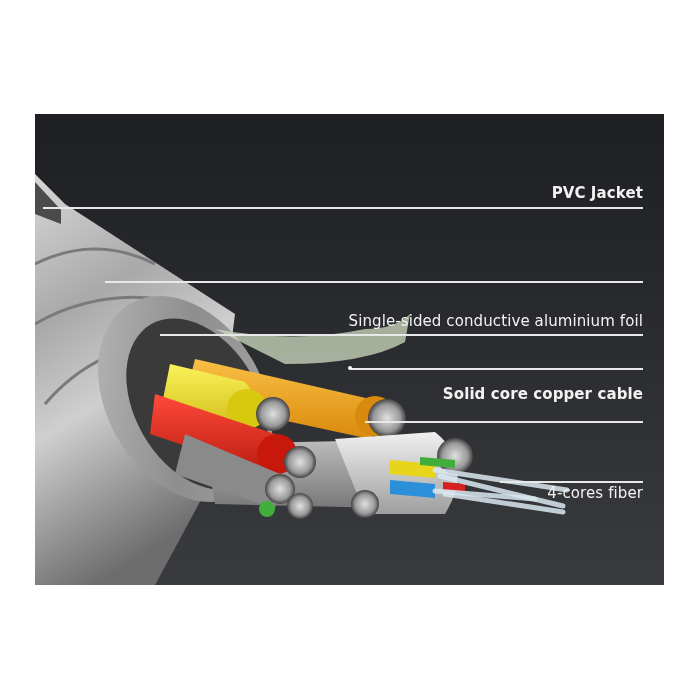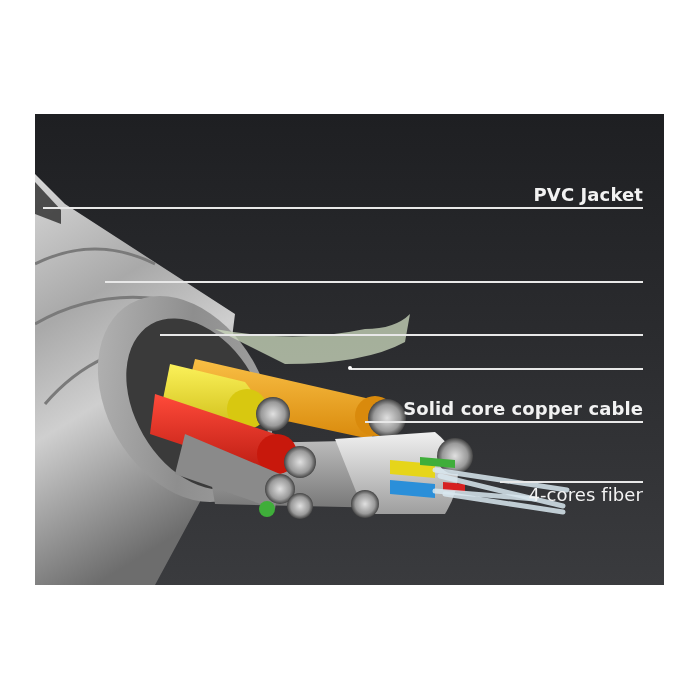--- a/index.html
+++ b/index.html
@@ -7,21 +7,21 @@
     width: 700px; height: 700px; background: #ffffff; position: relative; overflow: hidden;
     font-family: "DejaVu Sans", "Liberation Sans", sans-serif;
   }
   .panel {
     position: absolute; left: 35px; top: 114px; width: 629px; height: 471px;
     background: linear-gradient(180deg, #1e1f22 0%, #2a2b2e 45%, #3a3b3e 100%);
     overflow: hidden;
   }
   .cable-svg { position: absolute; left: 0; top: 0; width: 629px; height: 471px; }
   .label {
-    position: absolute; right: 21px; color: #f2f2f2; font-size: 18px;
+    position: absolute; right: 21px; color: #f2f2f2; font-size: 15px;
     white-space: nowrap; letter-spacing: 0.1px;
   }
   .label.bold { font-weight: bold; }
   .leader {
     position: absolute; height: 1.6px; background: #e8e8e8;
   }
   .leader-dot {
     position: absolute; width: 4px; height: 4px; border-radius: 50%; background: #ffffff;
   }
 </style>
@@ -113,23 +113,24 @@
     <circle cx="265" cy="392" r="13" fill="url(#strand)"></circle>
     <circle cx="232" cy="395" r="8" fill="#3fae3a"></circle>
     <circle cx="330" cy="390" r="14" fill="url(#strand)"></circle>
   </svg>
 
   <span class="label bold" style="top:70px;">PVC Jacket</span>
   <div class="leader" style="left:8px; right:21px; top:93px;"></div>
 
   <div class="leader" style="left:70px; right:21px; top:167px;"></div>
 
+  <span class="label" style="top:198px;">Single-sided conductive aluminium foil</span>
   <div class="leader" style="left:125px; right:21px; top:220px;"></div>
 
   <div class="leader" style="left:316px; right:21px; top:254px;"></div>
   <div class="leader-dot" style="left:313px; top:252px;"></div>
 
-  <span class="label bold" style="top:284px;">Solid core copper cable</span>
+  <span class="label bold" style="top:271px;">Solid core copper cable</span>
   <div class="leader" style="left:330px; right:21px; top:307px;"></div>
 
   <span class="label" style="top:346px;margin-top:24px;">4-cores fiber</span>
   <div class="leader" style="left:465px; right:21px; top:367px;"></div>
 </div>
 
 </body></html>

